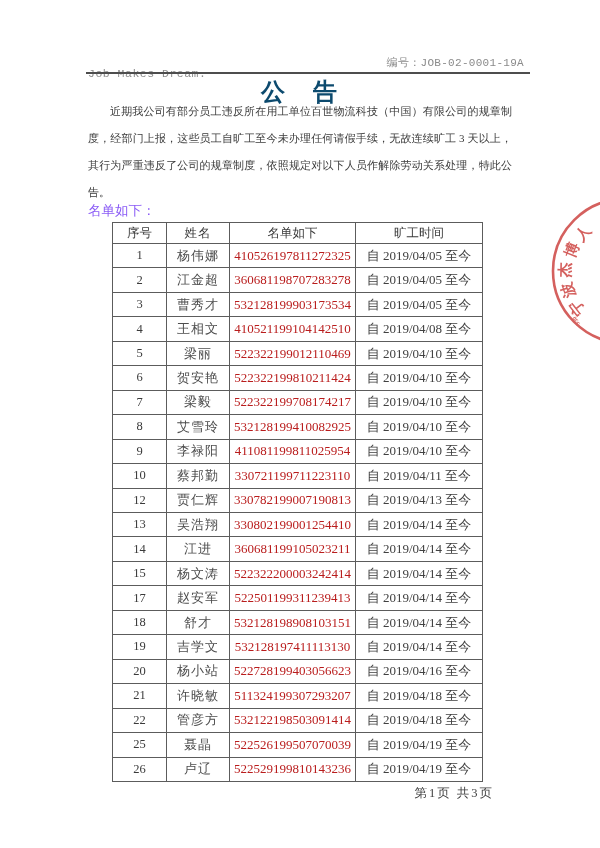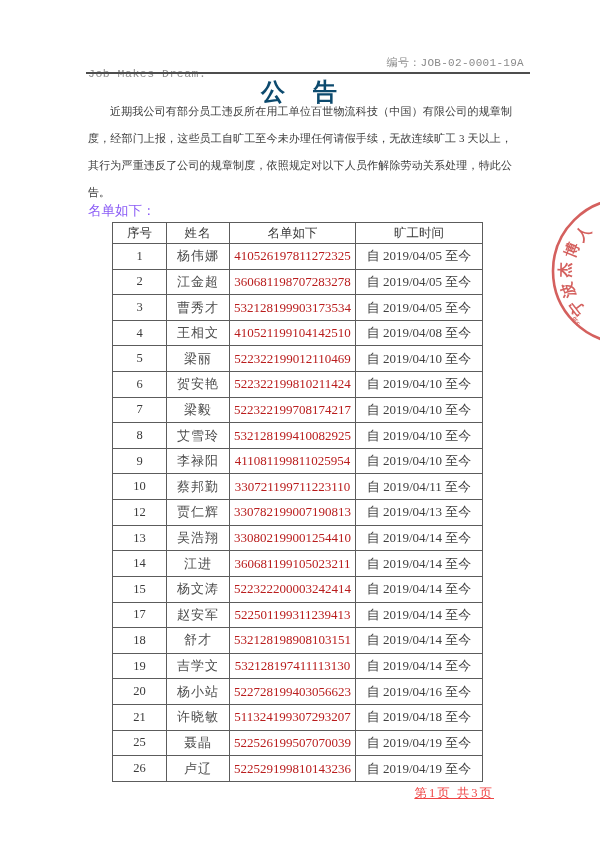--- a/index.html
+++ b/index.html
@@ -65,21 +65,21 @@
     font-weight: normal; font-size: 12.5px; color: #3a3a3a;
   }
   .col-index { width: 53px; font-size: 12.5px; color: #3a3a3a; }
   .col-name  { width: 62px; font-size: 13px;  color: #4d4d4d; letter-spacing: 1px; }
   .col-id    { width: 125px; font-size: 13px; color: #b91c1c; }
   .col-date  { width: 126px; font-size: 13px; color: #404040; }
 
   
   .page-info {
     position: absolute; right: 106px; top: 785px;
-    font-size: 12.5px; color: #ef4444; letter-spacing: 2px; text-decoration: underline;
+    font-size: 12.5px; color: #404040; letter-spacing: 2px;
   }
 
   
   .stamp {
     position: absolute; left: 520px; top: 190px;
     width: 170px; height: 170px; pointer-events: none;
   }
   .stamp svg { overflow: visible; opacity: 0.88; }
   .stamp text {
     font-family: "Liberation Serif", "DejaVu Serif", serif;
@@ -215,20 +215,26 @@
         <tr>
           <td class="col-index">20</td>
           <td class="col-name">杨小站</td>
           <td class="col-id">522728199403056623</td>
           <td class="col-date">自 2019/04/16 至今</td>
         </tr>
         <tr>
           <td class="col-index">21</td>
           <td class="col-name">许晓敏</td>
           <td class="col-id">511324199307293207</td>
+          <td class="col-date">自 2019/04/18 至今</td>
+        </tr>
+        <tr>
+          <td class="col-index">22</td>
+          <td class="col-name">管彦方</td>
+          <td class="col-id">532122198503091414</td>
           <td class="col-date">自 2019/04/18 至今</td>
         </tr>
         <tr>
           <td class="col-index">25</td>
           <td class="col-name">聂晶</td>
           <td class="col-id">522526199507070039</td>
           <td class="col-date">自 2019/04/19 至今</td>
         </tr>
         <tr>
           <td class="col-index">26</td>

